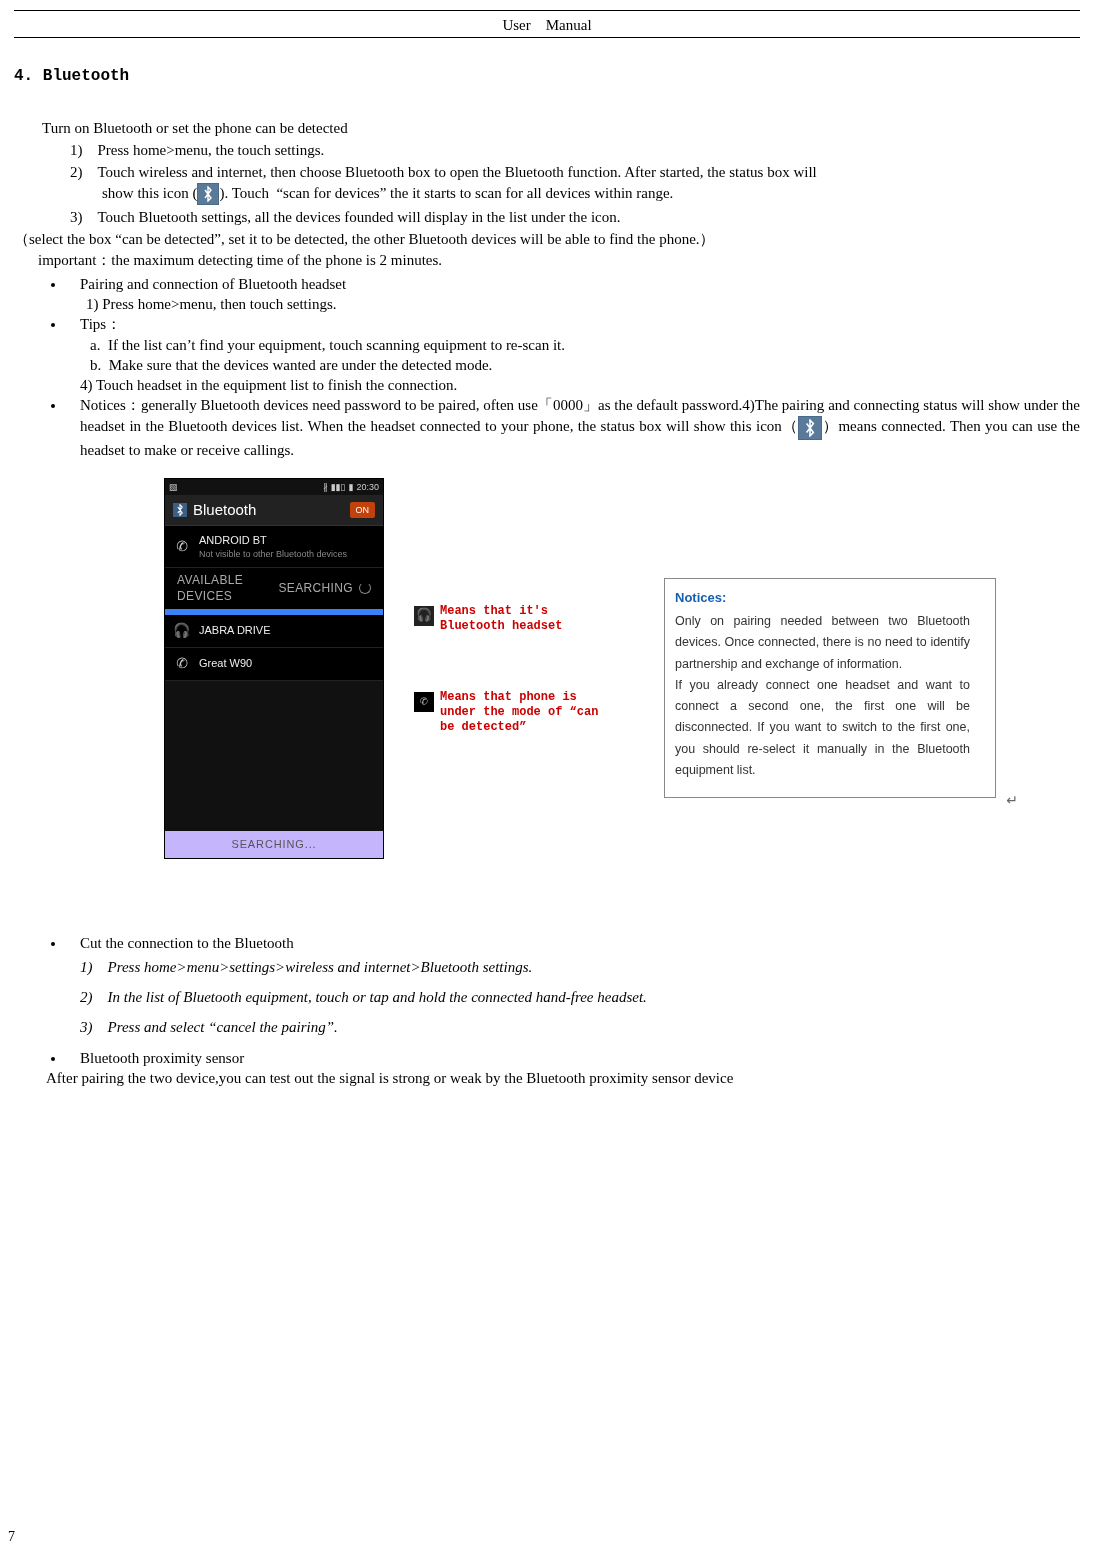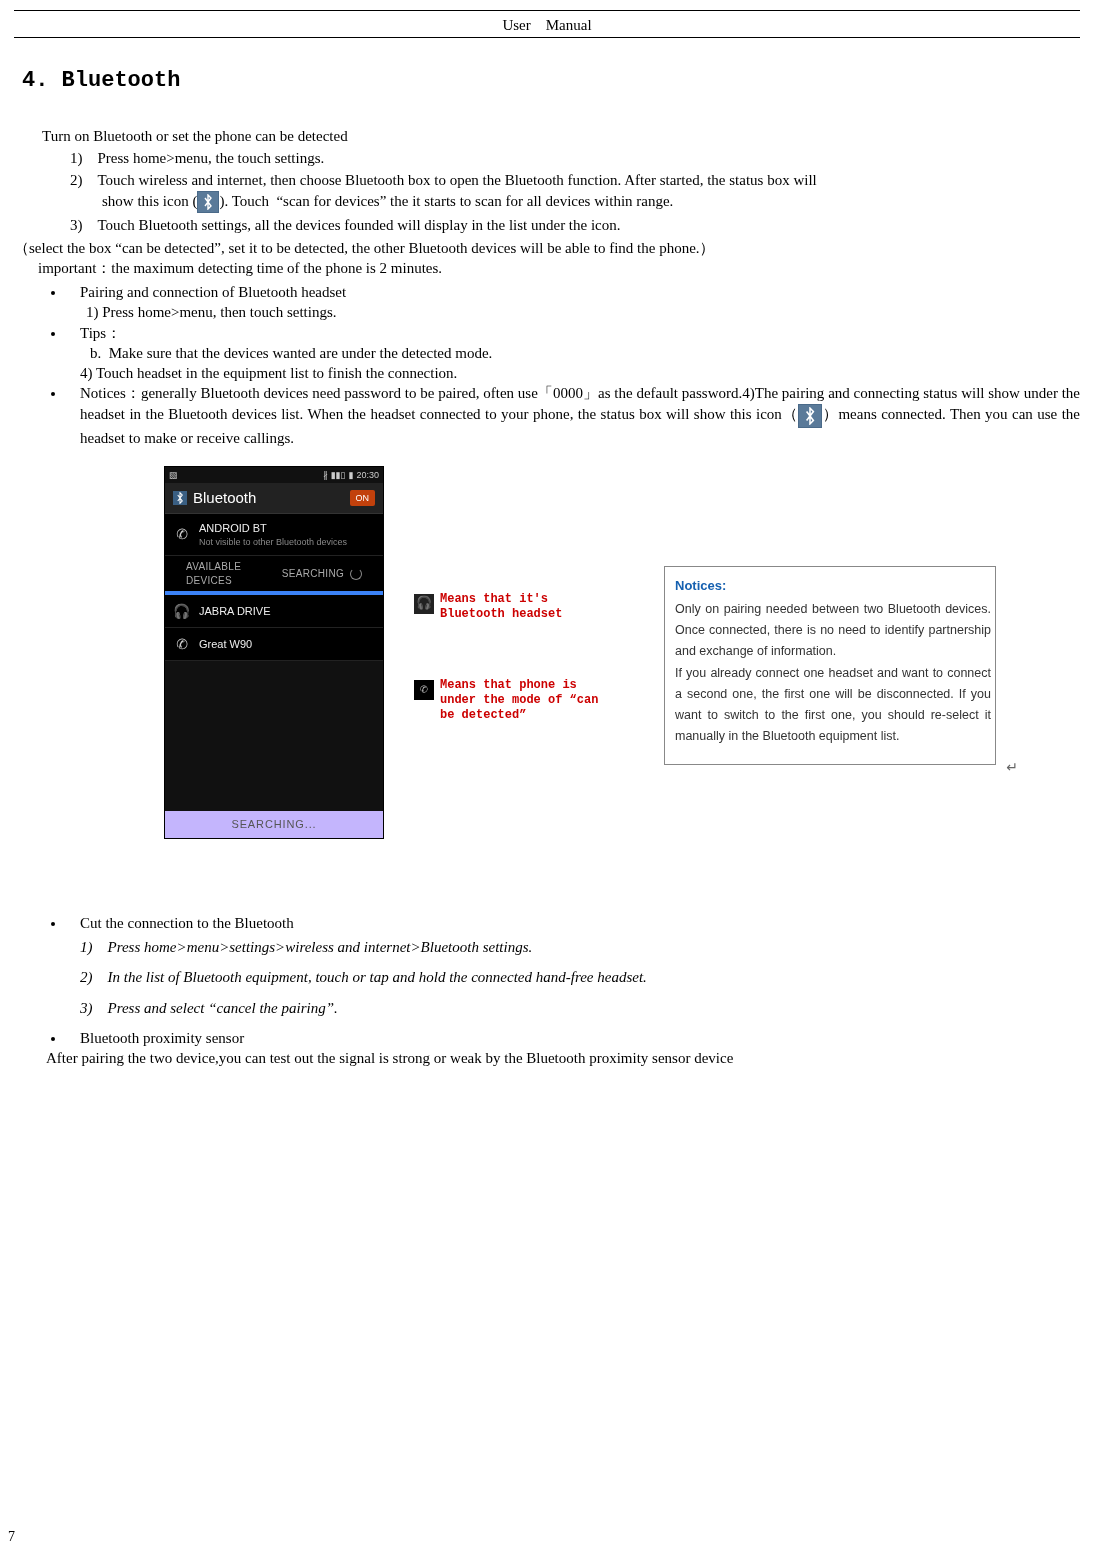--- a/index.html
+++ b/index.html
@@ -21,22 +21,22 @@
     font-size: 15px;
     margin-bottom: 2px;
   }
   .header-underline {
     border-top: 1px solid #000;
     margin-bottom: 28px;
   }
   h2.section-title {
     font-family: "Courier New", monospace;
     font-weight: bold;
-    font-size: 22px;
-    margin: 0 0 30px 8px;
+    font-size: 16px;
+    margin: 0 0 30px 0;
   }
   .intro {
     margin-left: 28px;
     margin-bottom: 2px;
   }
   ol.numbered {
     margin: 0 0 0 56px;
     padding: 0;
   }
   ol.numbered > li {
@@ -139,24 +139,24 @@
   .device-row .dicon {
     width:18px;height:18px;display:flex;align-items:center;justify-content:center;color:#ccc;font-size:14px;
   }
   .device-main { flex:1; }
   .device-main .dname { color:#eee; font-size:11px; }
   .device-main .dsub  { color:#888; font-size:9px; }
   .avail-row {
     display:flex;
     justify-content:space-between;
     align-items:center;
-    padding:4px 21px;
-    font-size:10px;
+    padding:4px 12px;
+    font-size:12px;
     color:#aaa;
-    border-bottom:4px solid #3b82f6;
+    border-bottom:6px solid #3b82f6;
     letter-spacing:0.03em;
   }
   .avail-row .spinner {
     width:10px;height:10px;border:1px solid #888;border-top-color:transparent;border-radius:50%;
   }
   .phone-blank {
     height: 150px;
     background:#111;
   }
   .phone-searching {
@@ -176,21 +176,21 @@
   }
   .callout-row { display:flex; align-items:flex-start; gap:6px; margin-bottom:4px;}
   .callout-icon {
     width:20px;height:20px;margin-top:2px;
     background:#222;display:flex;align-items:center;justify-content:center;color:#ccc;font-size:13px;flex:0 0 20px;
   }
   .callout-icon.black { background:#000; }
   .right-col { width: 332px; margin-left: 30px; margin-top:100px; position:relative;}
   .notices-box {
     border:1px solid #888;
-    padding:8px 4px 16px 10px;
+    padding:8px 25px 16px 10px;
     font-family: Arial, sans-serif;
     font-size:12.5px;
     color:#333;
     line-height:1.7;
     text-align: justify;
   }
   .notices-title {
     font-weight:bold;
     color:#1560b0;
     font-size:13px;
@@ -252,20 +252,21 @@
 <div class="paren-note">（select the box “can be detected”, set it to be detected, the other Bluetooth devices will be able to find the phone.）</div>
 <div class="important">important：the maximum detecting time of the phone is 2 minutes.</div>
 
 <ul class="bullets">
   <li>
     <div>Pairing and connection of Bluetooth headset</div>
     <div class="sub-indent">1) Press home&gt;menu, then touch settings.</div>
   </li>
   <li>
     <div>Tips：</div>
+    <div style="margin-left:10px;">a.&nbsp;&nbsp;If the list can’t find your equipment, touch scanning equipment to re-scan it.</div>
     <div style="margin-left:10px;">b.&nbsp;&nbsp;Make sure that the devices wanted are under the detected mode.</div>
     <div>4) Touch headset in the equipment list to finish the connection.</div>
   </li>
   <li>
     <div>
       <span>Notices：generally Bluetooth devices need password to be paired, often use「0000」as the default password.4)The pairing and connecting status will show under the headset in the Bluetooth devices list. When the headset connected to your phone, the status box will show this icon（</span><span class="inline-icon" style="width:22px;height:22px;"><svg width="14" height="18" viewBox="0 0 12 16">
             <path d="M3 4 L9 12 L6 15 L6 1 L9 4 L3 12" stroke="#fff" stroke-width="1.4" fill="none"></path>
           </svg></span><span>）means connected. Then you can use the headset to make or receive callings.</span>
     </div>
   </li>

